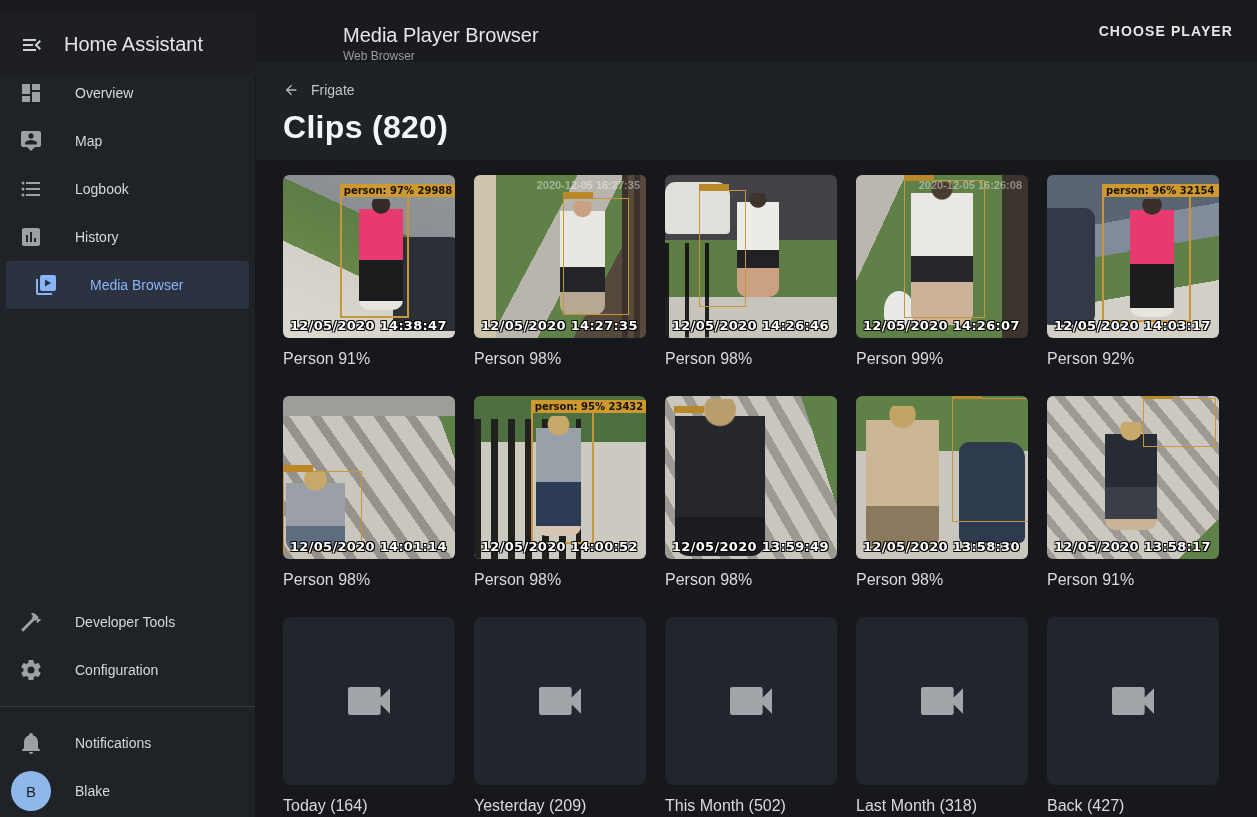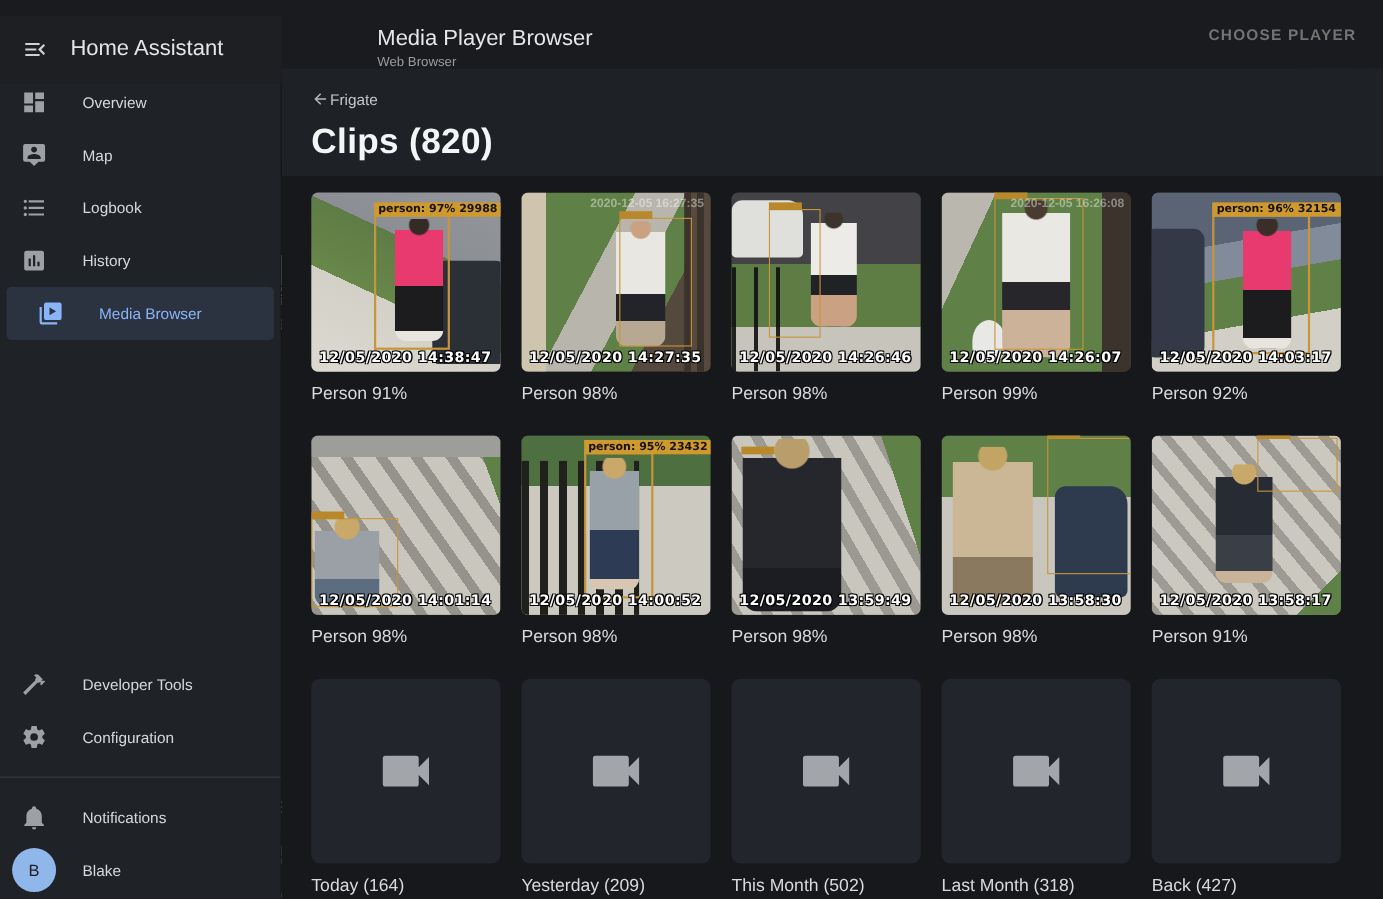--- a/index.html
+++ b/index.html
@@ -11,21 +11,21 @@
     background:#191b1e; display:flex; align-items:center; z-index:20; }
   .appbar-left { width:256px; flex:0 0 256px; display:flex; align-items:center;
     padding-left:20px; background:#1d1f23; height:100%;margin-top:27px; }
   .menu-btn { width:24px; height:24px; color:#cfd1d3; cursor:pointer; }
   .menu-btn svg { fill:#cfd1d3; }
   .app-title { margin-left:20px; font-size:20px; color:#e4e5e6; }
   .appbar-title-block { margin-left:87px; display:flex; flex-direction:column;margin-top:23px; }
   .page-title { font-size:20px; color:#e6e7e8; line-height:24px; }
   .page-subtitle { font-size:12px; color:#9a9c9e; margin-top:2px; }
   .choose-player { margin-left:auto; margin-right:16px; background:none; border:none;
-    color:#737373; font-size:14px; font-weight:700; letter-spacing:1.1px;
+    color:#e5e5e5; font-size:14px; font-weight:700; letter-spacing:1.1px;
     font-family:inherit; cursor:pointer; padding:8px; }
 
   
   .sidebar { position:fixed; top:62px; left:0; width:256px; bottom:0;
     background:#1f2227; border-right:1px solid rgba(0,0,0,.35);
     display:flex; flex-direction:column; justify-content:space-between; z-index:10; }
   .nav-top { padding-top:7px; }
   .nav-bottom { padding-bottom:2px; }
   .item { height:48px; display:flex; align-items:center; margin:0 6px;
     padding-left:13px; border-radius:4px; cursor:pointer; }
@@ -38,21 +38,21 @@
   .divider { height:1px; background:rgba(255,255,255,.12); margin:12px 0; }
   .item.profile { padding-left:5px; }
   .avatar { width:40px; height:40px; border-radius:50%; background:#8fb7ea;
     color:#1e2023; display:flex; align-items:center; justify-content:center;
     font-size:15px; font-weight:500; flex:0 0 40px; }
   .item.profile .nav-label { margin-left:24px; }
 
   
   .main { position:fixed; left:256px; top:62px; right:0; bottom:0; background:#17181b; }
   .content-header { height:98px; background:#1e2126; padding:20px 0 0 27px; }
-  .breadcrumb { display:inline-flex; align-items:center; gap:1px; color:#c3c5c7;
+  .breadcrumb { display:inline-flex; align-items:center; gap:12px; color:#c3c5c7;
     font-size:14px; cursor:pointer; }
   .breadcrumb svg { fill:#b8babc; }
   .content-title { margin:7px 0 0 0; font-size:32px; font-weight:700; color:#f4f5f6;
     letter-spacing:.3px; }
 
   .grid { padding:15px 25px 0 27px; display:grid;
     grid-template-columns:repeat(5,172px); column-gap:19px; row-gap:25px; }
   .card { width:156px; }
   .thumb { width:172px; height:163px; border-radius:6px; position:relative;
     overflow:hidden; background:#777; cursor:pointer; }

